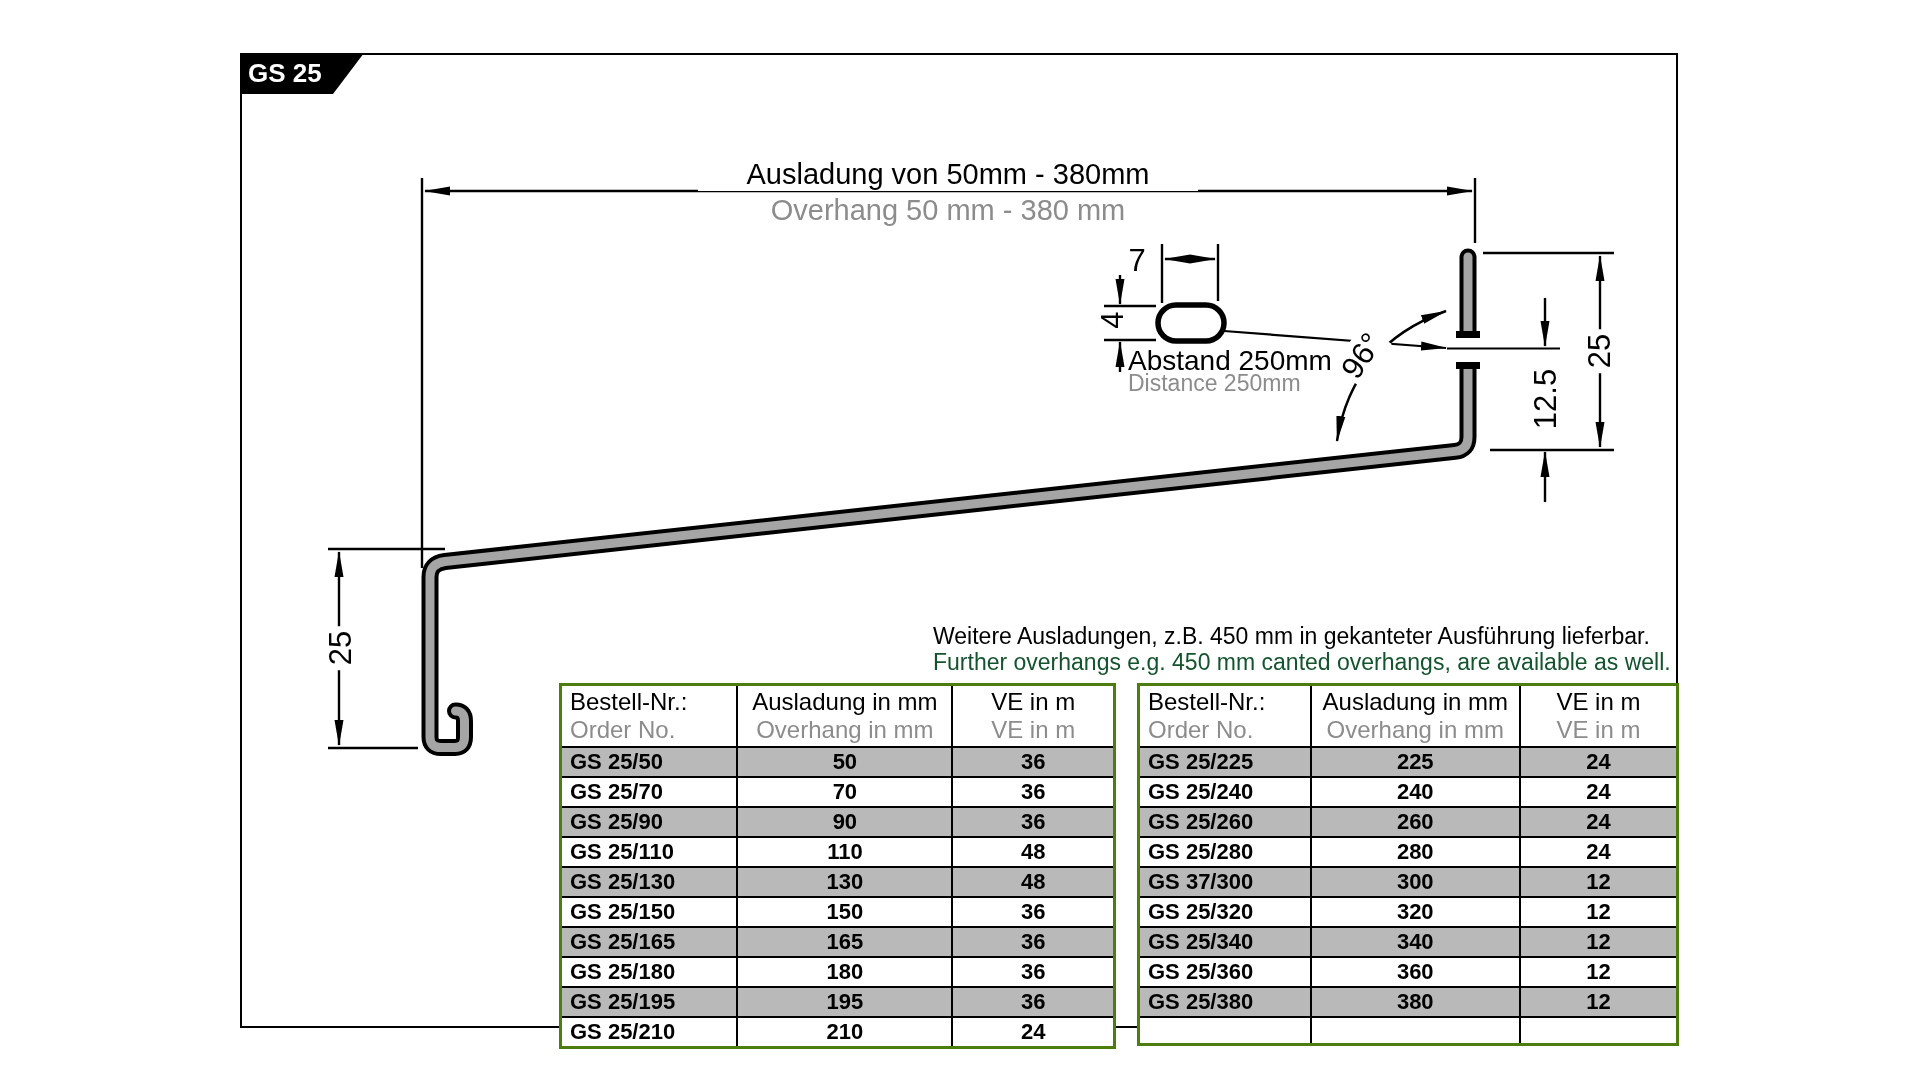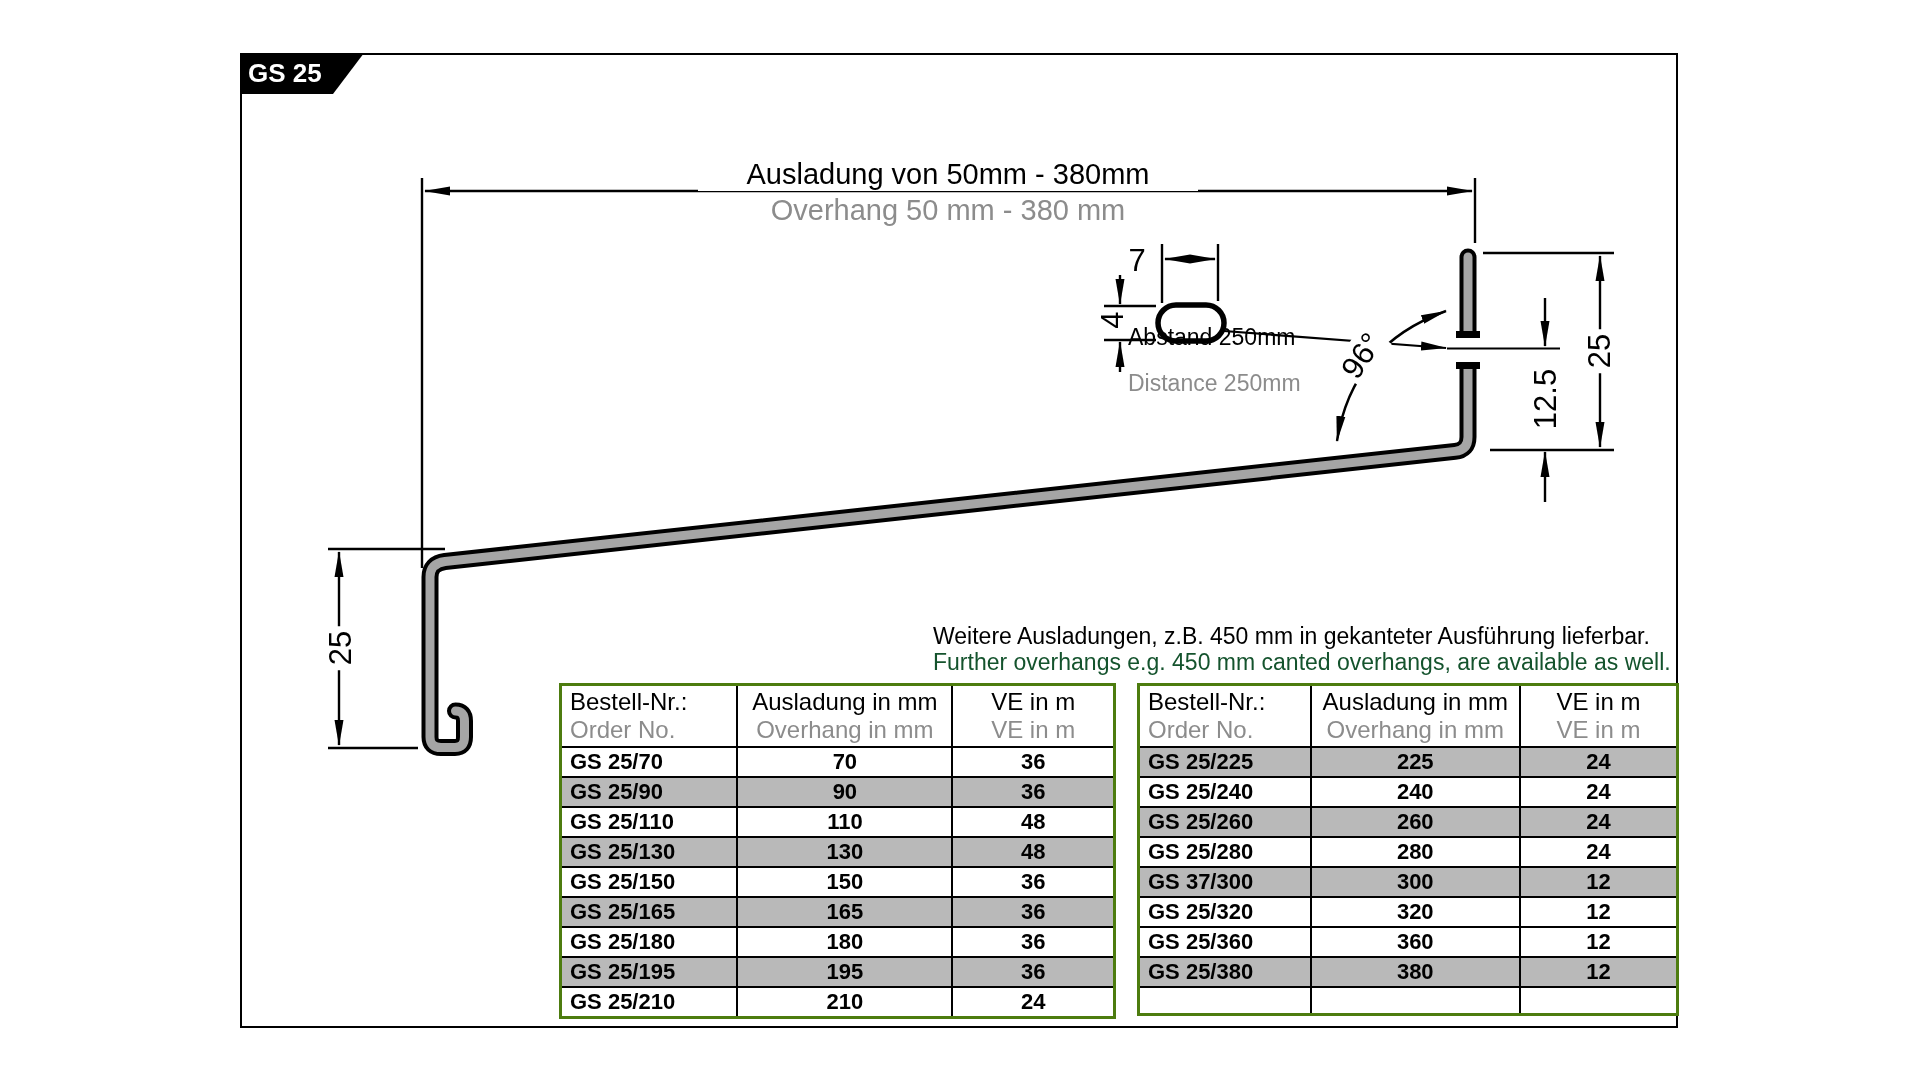--- a/index.html
+++ b/index.html
@@ -19,21 +19,21 @@
   .title-de{left:698px;top:157px;width:500px;text-align:center;font-size:29px;background:#fff;line-height:34px;}
   .title-en{left:698px;top:194px;width:500px;text-align:center;font-size:29px;color:#8c8c8c;line-height:32px;}
   .dim{font-size:31px;}
   .rot{transform:translate(-50%,-50%) rotate(-90deg);}
   .d7{left:1120px;top:243px;width:34px;text-align:center;}
   .d4{left:1113px;top:320px;}
   .d25l{left:341px;top:648px;background:#fff;padding:1px 5px;}
   .d25r{left:1600px;top:351px;background:#fff;padding:1px 5px;}
   .d125{left:1546px;top:399px;}
   .dang{left:1362px;top:356px;transform:translate(-50%,-50%) rotate(-56deg);background:#fff;padding:0 3px;font-size:31px;}
-  .abst-de{left:1128px;top:324px;font-size:23px;}
+  .abst-de{left:1128px;top:345px;font-size:28px;}
   .abst-en{left:1128px;top:370px;font-size:23px;color:#8c8c8c;}
   .note-de{left:933px;top:623px;font-size:23px;}
   .note-en{left:933px;top:649px;font-size:23px;color:#14532d;}
   
   .tbl{position:absolute;top:683px;border-collapse:collapse;table-layout:fixed;
        border:3px solid #4d7c0f;background:#fff;}
   .tbl-left{left:559px;width:557px;}
   .tbl-right{left:1137px;width:542px;}
   .tbl th,.tbl td{border:2px solid #000;overflow:hidden;}
   .tbl thead tr{height:62px;}
@@ -143,20 +143,25 @@
           <span>Ausladung in mm</span>
           <span class="en">Overhang in mm</span>
         </th>
         <th class="w29">
           <span>VE in m</span>
           <span class="en">VE in m</span>
         </th>
       </tr>
     </thead>
     <tbody>
+        <tr class="shade">
+          <td class="c0">GS 25/50</td>
+          <td class="c1">50</td>
+          <td class="c2">36</td>
+        </tr>
         <tr>
           <td class="c0">GS 25/70</td>
           <td class="c1">70</td>
           <td class="c2">36</td>
         </tr>
         <tr class="shade">
           <td class="c0">GS 25/90</td>
           <td class="c1">90</td>
           <td class="c2">36</td>
         </tr>
@@ -239,20 +244,25 @@
         <tr class="shade">
           <td class="c0">GS 37/300</td>
           <td class="c1">300</td>
           <td class="c2">12</td>
         </tr>
         <tr>
           <td class="c0">GS 25/320</td>
           <td class="c1">320</td>
           <td class="c2">12</td>
         </tr>
+        <tr class="shade">
+          <td class="c0">GS 25/340</td>
+          <td class="c1">340</td>
+          <td class="c2">12</td>
+        </tr>
         <tr>
           <td class="c0">GS 25/360</td>
           <td class="c1">360</td>
           <td class="c2">12</td>
         </tr>
         <tr class="shade">
           <td class="c0">GS 25/380</td>
           <td class="c1">380</td>
           <td class="c2">12</td>
         </tr>

